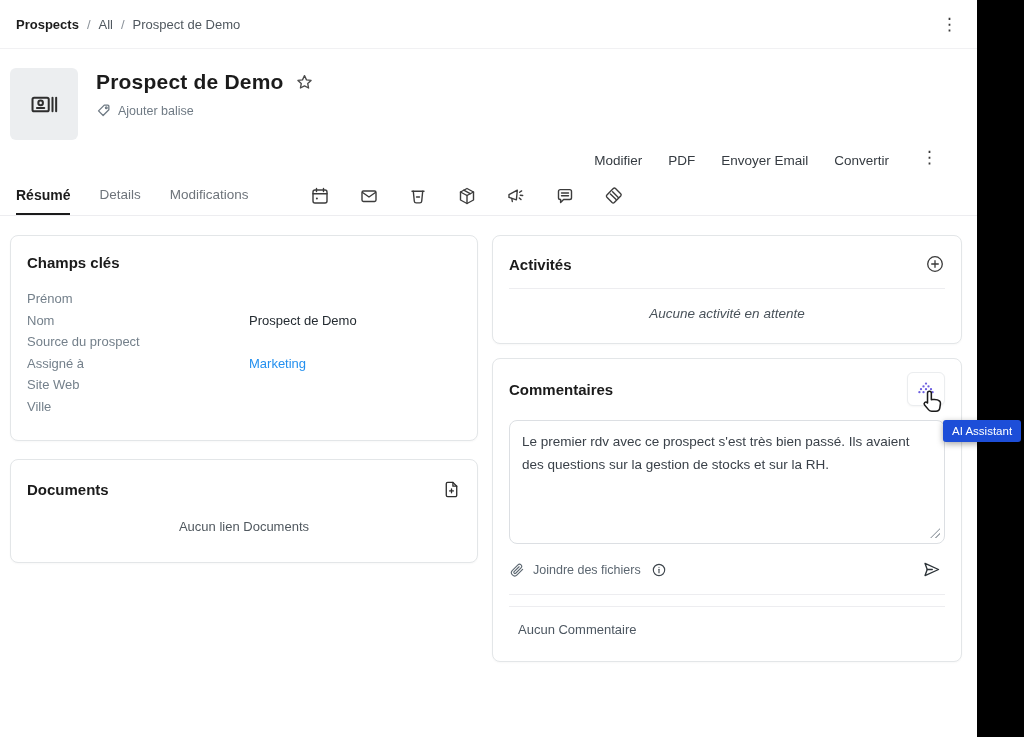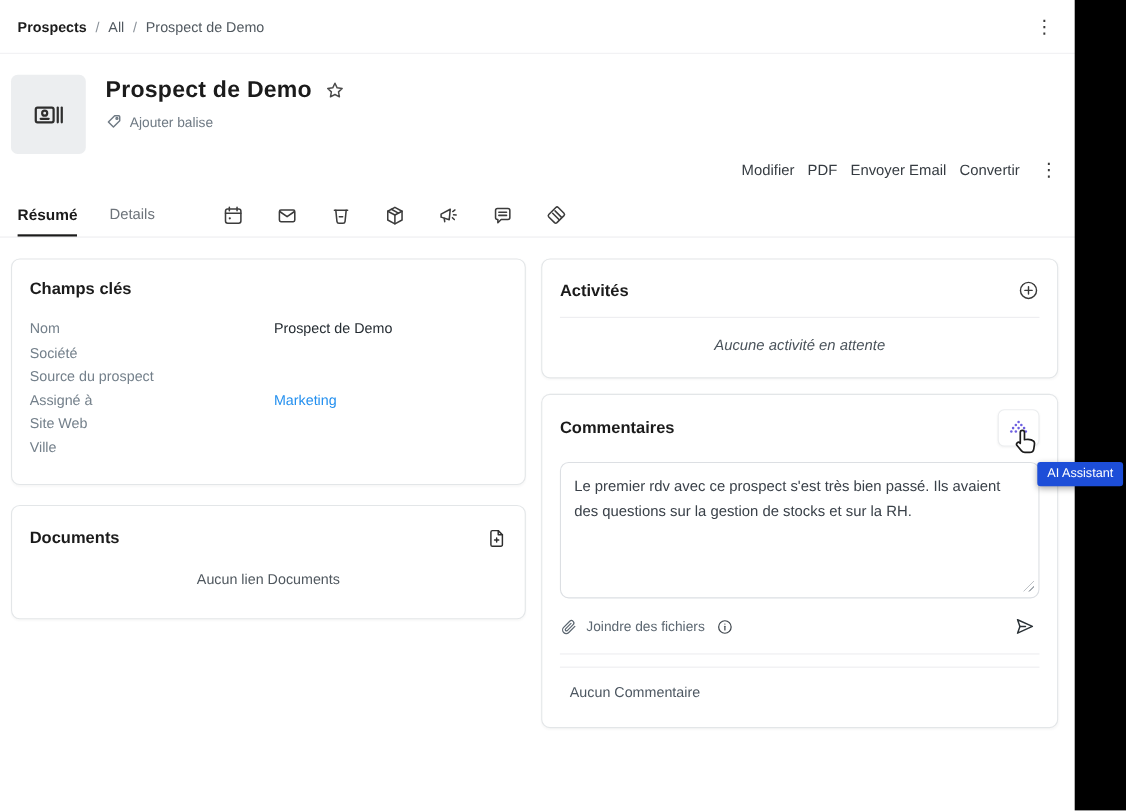--- a/index.html
+++ b/index.html
@@ -18,21 +18,21 @@
   
   .header { display:flex; padding:19px 16px 0 10px; }
   .avatar { width:68px; height:72px; border-radius:6px; background:#eceef0; display:flex; align-items:center; justify-content:center; color:#2e2e2e; flex:0 0 auto; }
   .title-block { margin-left:18px; padding-top:2px; }
   .title-row { display:flex; align-items:center; gap:11px; }
   .page-title { font-size:21px; font-weight:600; color:#1b1b1b; letter-spacing:.2px; }
   .star { color:#4a4a4a; display:flex; }
   .add-tag { margin-top:9px; display:flex; align-items:center; gap:7px; color:#6f7a84; font-size:12.5px; cursor:pointer; }
 
   
-  .actions-row { display:flex; justify-content:flex-end; align-items:center; gap:12px; padding-right:56px; height:28px; margin-top:0px; }
+  .actions-row { display:flex; justify-content:flex-end; align-items:flex-end; gap:26px; padding-right:80px; height:28px; margin-top:0px; }
   .action-link { font-size:13.5px; color:#353b41; cursor:pointer; }
 
   
   .tab-bar { display:flex; align-items:stretch; height:40px; margin-top:8px; padding:0 16px; border-bottom:1px solid #ededf0; }
   .tab { display:flex; align-items:center; margin-right:29px; font-size:13.5px; color:#6e747b; cursor:pointer; border-bottom:2.5px solid transparent; }
   .tab.active { font-weight:700; font-size:14px; color:#1b1b1b; border-bottom-color:#1b1b1b; }
   .tab-icons { display:flex; align-items:center; gap:29px; margin-left:32px; color:#3c3c3c; }
   .tab-icons .ticon { display:flex; cursor:pointer; }
 
   
@@ -134,20 +134,21 @@
     <span class="action-link">Modifier</span>
     <span class="action-link">PDF</span>
     <span class="action-link">Envoyer Email</span>
     <span class="action-link">Convertir</span>
     <span class="kebab" style="margin-left:0;">⋮</span>
   </div>
 
   <div class="tab-bar">
     <div class="tab active">Résumé</div>
     <div class="tab">Details</div>
+    <div class="tab">Modifications</div>
     <div class="tab-icons">
       <span class="ticon">
         <svg width="20" height="20" viewBox="0 0 20 20" fill="none" stroke="currentColor" stroke-width="1.4" stroke-linecap="round" stroke-linejoin="round">
           <rect x="3" y="4" width="14" height="13" rx="2"></rect>
             <path d="M6.5 2.5v3M13.5 2.5v3M3 7.8h14"></path>
             <circle cx="6.9" cy="12.5" r="1" fill="currentColor" stroke="none"></circle>
         </svg>
       </span>
       <span class="ticon">
         <svg width="20" height="20" viewBox="0 0 20 20" fill="none" stroke="currentColor" stroke-width="1.4" stroke-linecap="round" stroke-linejoin="round">
@@ -192,26 +193,26 @@
     </div>
   </div>
 
   <div class="main">
 
     <div class="col-left">
 
       <div class="card key-fields">
         <div class="card-title">Champs clés</div>
         <div class="frow">
+          <span class="flabel">Prénom</span>
+          <span class="fvalue"></span>
+        </div>
+        <div class="frow">
           <span class="flabel">Nom</span>
           <span class="fvalue">Prospect de Demo</span>
-        </div>
-        <div class="frow">
-          <span class="flabel">Société</span>
-          <span class="fvalue"></span>
         </div>
         <div class="frow">
           <span class="flabel">Source du prospect</span>
           <span class="fvalue"></span>
         </div>
         <div class="frow">
           <span class="flabel">Assigné à</span>
           <span class="fvalue link">Marketing</span>
         </div>
         <div class="frow">

